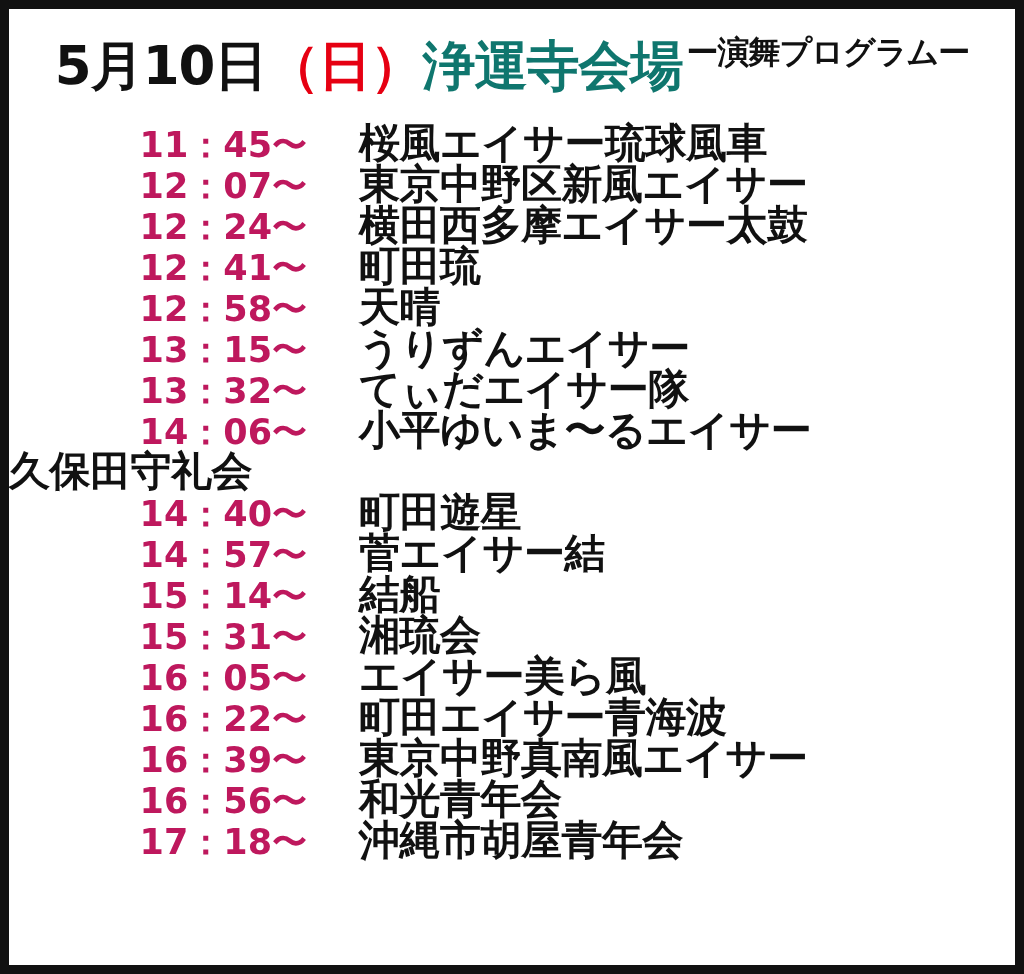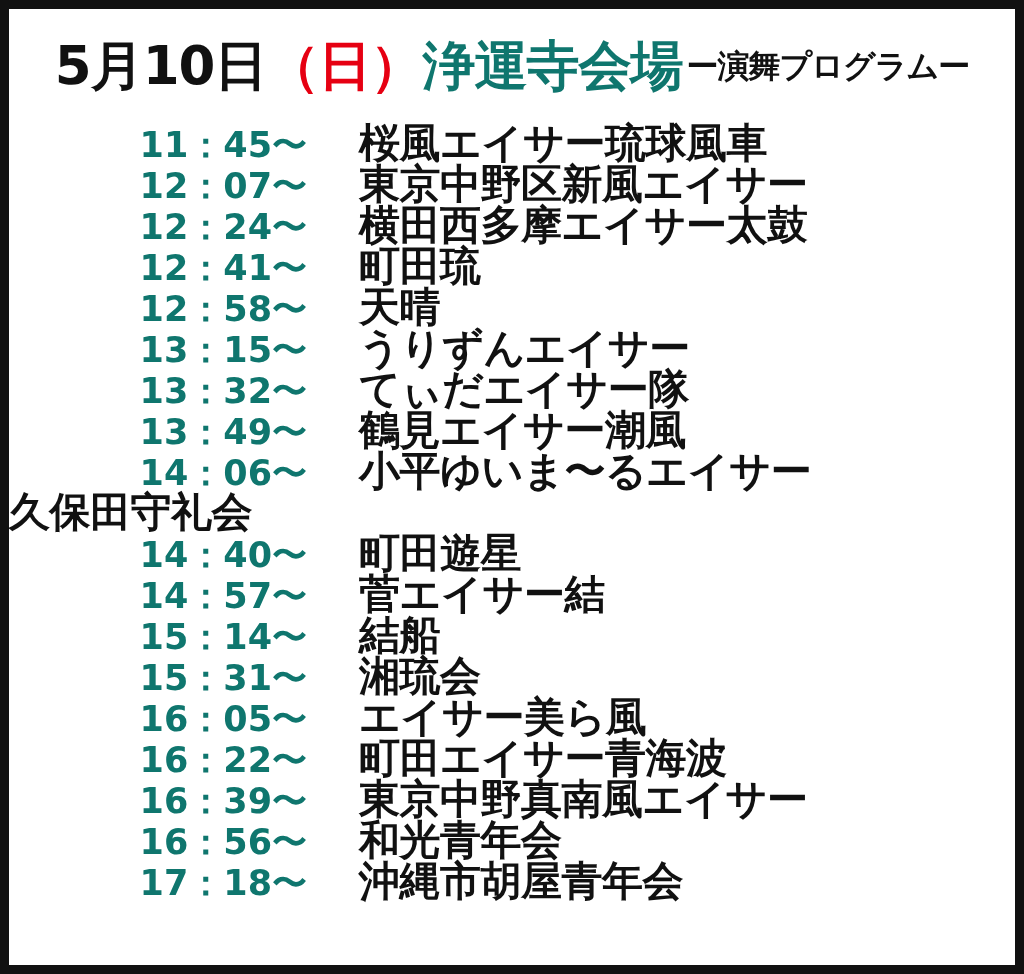--- a/index.html
+++ b/index.html
@@ -18,21 +18,21 @@
     position: relative;
     box-sizing: border-box;
     width: 1024px;
     height: 974px;
     border: 9px solid #111111;
     background: #ffffff;
     padding: 0;
   }
   .header {
     display: flex;
-    align-items: center;
+    align-items: flex-start;
     justify-content: center;
     gap: 0;
     padding-top: 22px;
     padding-bottom: 6px;
     white-space: nowrap;
   }
   .header-date {
     font-size: 53px;
     font-weight: bold;
     letter-spacing: -1px;
@@ -68,21 +68,21 @@
     line-height: 1.0;
     height: 41px;
   }
   .time {
     width: 350px;
     text-align: right;
     padding-right: 52px;
     box-sizing: border-box;
     font-size: 35px;
     font-weight: bold;
-    color: #0f766e;
+    color: #be185d;
     letter-spacing: 0px;
     white-space: nowrap;
   }
   .group {
     flex: 1;
     font-size: 41px;
     font-weight: bold;
     color: #111111;
     letter-spacing: -0.5px;
     white-space: nowrap;
@@ -123,24 +123,20 @@
       </li>
       <li class="row">
         <span class="time">13：15〜</span>
         <span class="group">うりずんエイサー</span>
       </li>
       <li class="row">
         <span class="time">13：32〜</span>
         <span class="group">てぃだエイサー隊</span>
       </li>
       <li class="row">
-        <span class="time">13：49〜</span>
-        <span class="group">鶴見エイサー潮風</span>
-      </li>
-      <li class="row">
         <span class="time">14：06〜</span>
         <span class="group">小平ゆいま〜るエイサー</span>
       </li>
       <li class="row">
         <span class="group">久保田守礼会</span>
       </li>
       <li class="row">
         <span class="time">14：40〜</span>
         <span class="group">町田遊星</span>
       </li>

